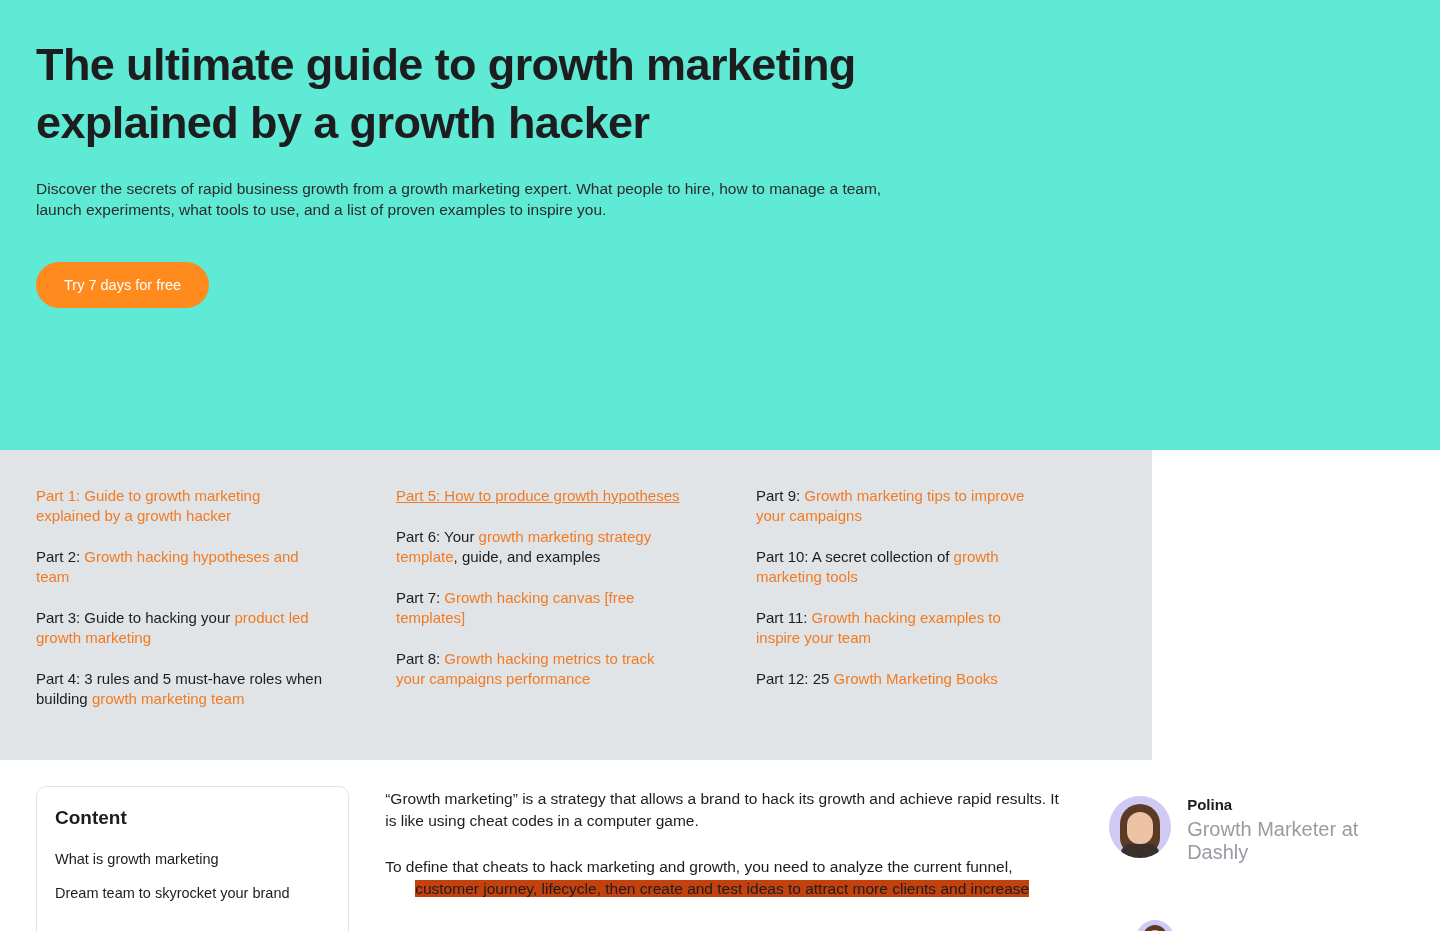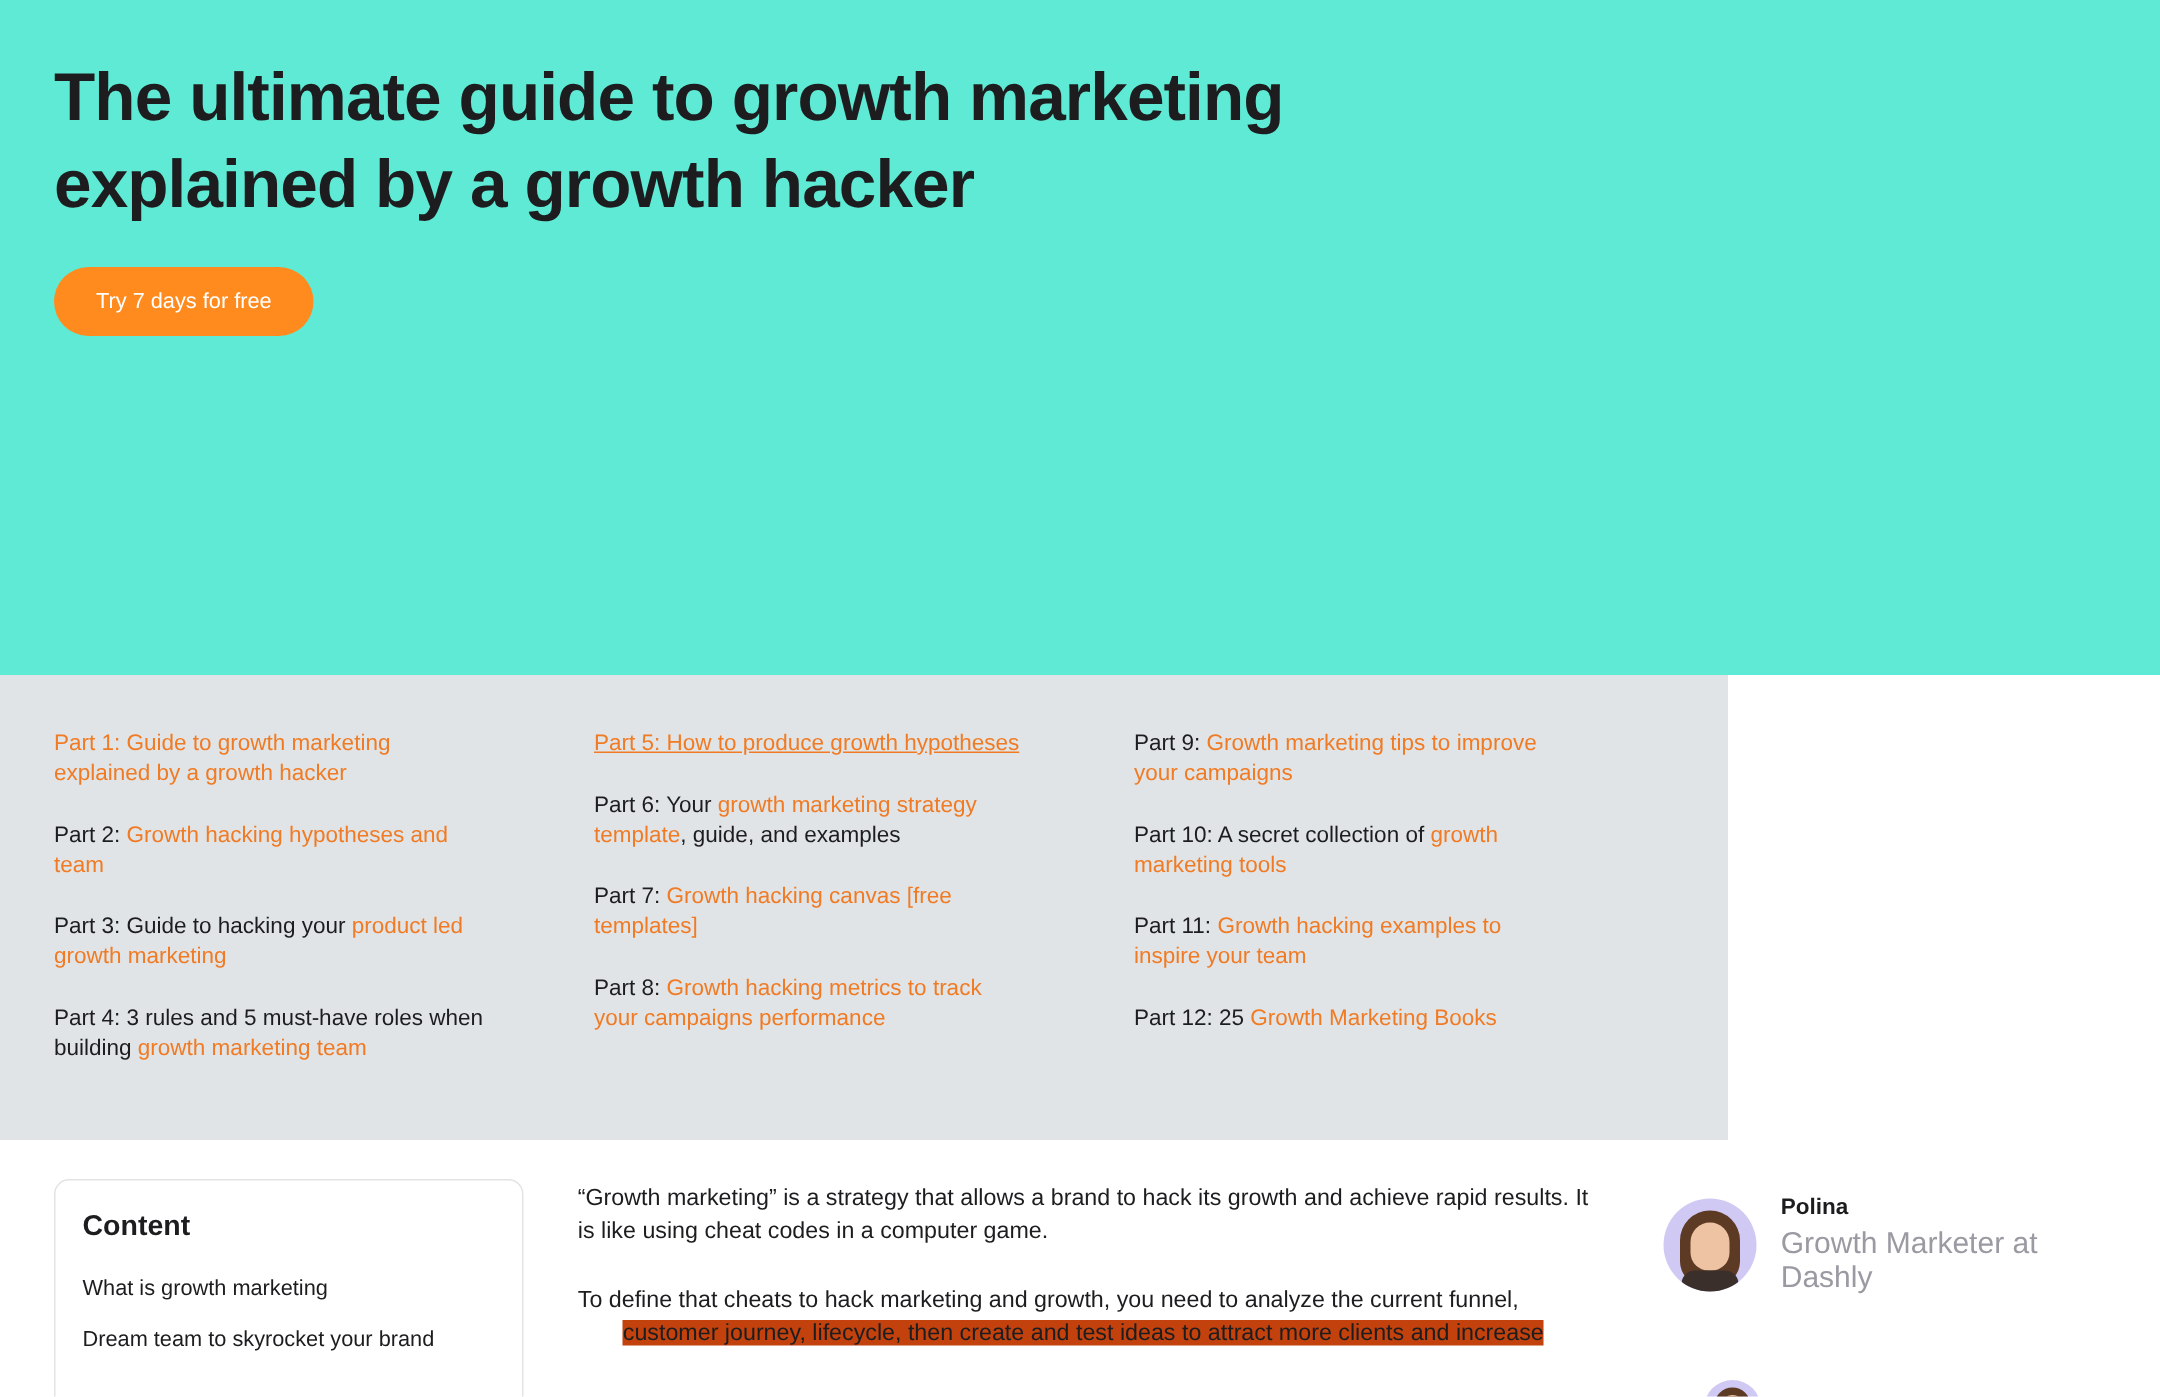--- a/index.html
+++ b/index.html
@@ -116,21 +116,21 @@
   }
   .body-col { width: 700px; padding-top: 2px; }
   .body-p {
     font-size: 15.5px;
     line-height: 22px;
     color: #1d1d1f;
     margin: 0 0 24px 0;
   }
   .body-p .sel { background: #c2410c; margin-left: 30px; }
   .author-col { width: 300px; padding-top: 10px; }
-  .author-row { display: flex; align-items: center; gap: 16px; }
+  .author-row { display: flex; gap: 16px; }
   .author-avatar {
     width: 62px; height: 62px; border-radius: 50%;
     background: #cfc9f4; position: relative; overflow: hidden; flex: 0 0 62px;
   }
   .author-avatar .a-hair {
     position: absolute; left: 11px; top: 8px; width: 40px; height: 50px;
     border-radius: 20px 20px 16px 16px; background: #5d3a24;
   }
   .author-avatar .a-face {
     position: absolute; left: 18px; top: 16px; width: 26px; height: 32px;
@@ -157,20 +157,21 @@
     position: absolute; left: 11px; top: 10px; width: 16px; height: 20px;
     border-radius: 8px; background: #eec3a3;
   }
 </style>
 </head>
 <body>
 
 <section class="hero">
   <div class="hero-inner">
     <h1 class="hero-title">The ultimate guide to growth marketing explained by a growth hacker</h1>
+    <p class="hero-sub">Discover the secrets of rapid business growth from a growth marketing expert. What people to hire, how to manage a team, launch experiments, what tools to use, and a list of proven examples to inspire you.</p>
     <button class="cta-button">Try 7 days for free</button>
   </div>
 
   <div class="illus">
     
     
     
     
     
     

